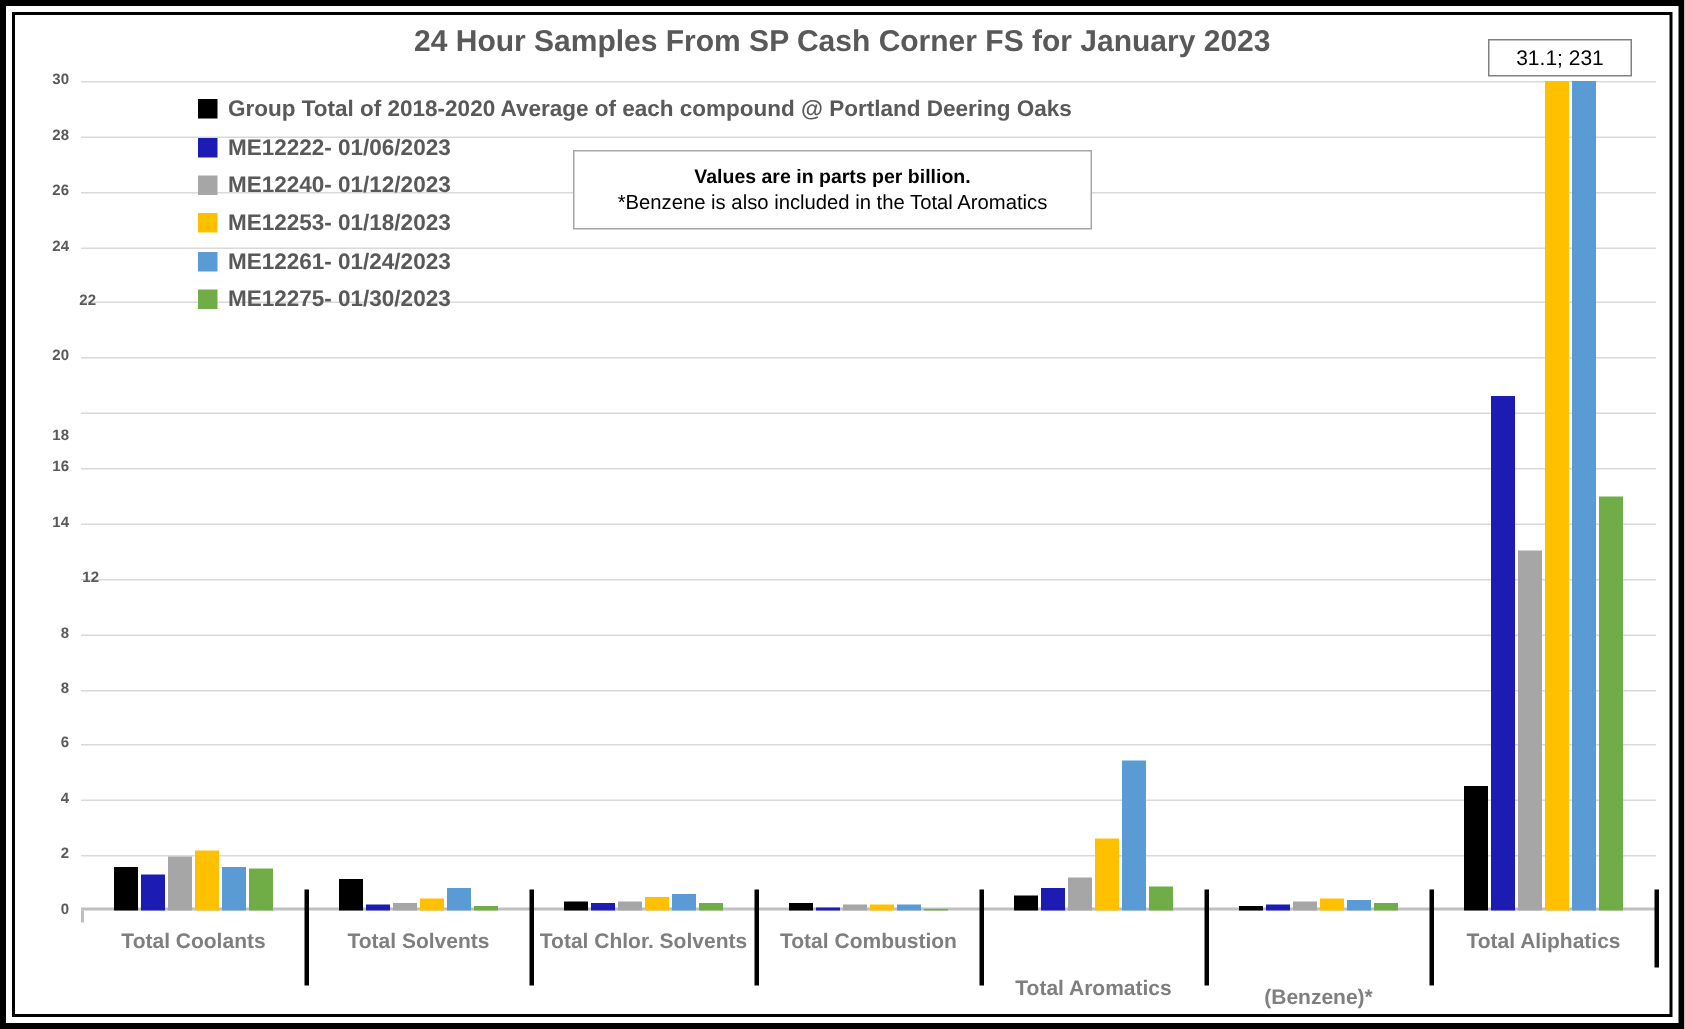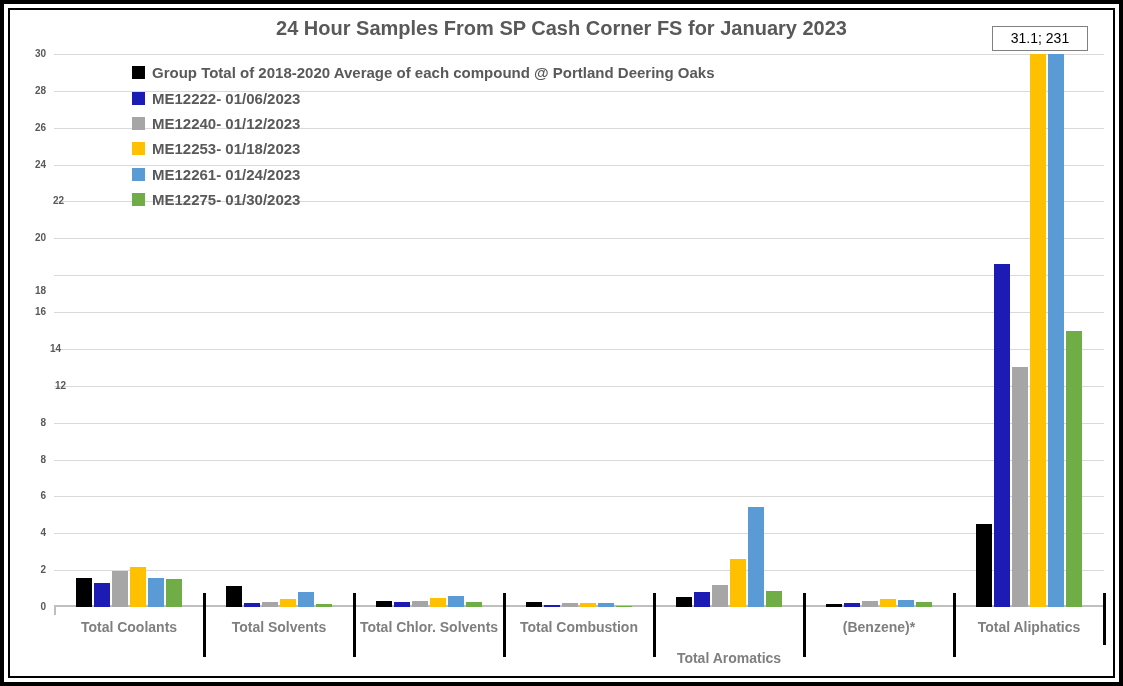--- a/index.html
+++ b/index.html
@@ -83,21 +83,21 @@
     </div>
 
   <div id="y-labels">
       <div class="y-label" style="left: 6px; top: 595px;">0</div>
       <div class="y-label" style="left: 6px; top: 558.133px;">2</div>
       <div class="y-label" style="left: 6px; top: 521.267px;">4</div>
       <div class="y-label" style="left: 6px; top: 484.4px;">6</div>
       <div class="y-label" style="left: 6px; top: 447.533px;">8</div>
       <div class="y-label" style="left: 6px; top: 410.667px;">8</div>
       <div class="y-label" style="left: 6px; top: 373.8px; margin-left: 20px;">12</div>
-      <div class="y-label" style="left: 21px; top: 336.933px;">14</div>
+      <div class="y-label" style="left: 6px; top: 336.933px;">14</div>
       <div class="y-label" style="left: 6px; top: 300.067px;">16</div>
       <div class="y-label" style="left: 6px; top: 279px;">18</div>
       <div class="y-label" style="left: 6px; top: 226.333px;">20</div>
       <div class="y-label" style="left: 24px; top: 189.467px;">22</div>
       <div class="y-label" style="left: 6px; top: 152.6px;">24</div>
       <div class="y-label" style="left: 6px; top: 115.733px;">26</div>
       <div class="y-label" style="left: 6px; top: 78.8667px;">28</div>
       <div class="y-label" style="left: 6px; top: 42px;">30</div>
     </div>
   <div id="bars-layer">
@@ -153,21 +153,21 @@
       <div class="divider" style="left: 949px; top: 589px; height: 64px;"></div>
       <div class="divider" style="left: 1099px; top: 589px; height: 52px;"></div>
       <div class="end-tick" style="left: 50px; top: 603px; height: 8px;"></div>
     </div>
   <div id="cat-labels">
       <div class="cat-label" style="left: 50px; top: 615px;">Total Coolants</div>
       <div class="cat-label" style="left: 200px; top: 615px;">Total Solvents</div>
       <div class="cat-label" style="left: 350px; top: 615px;">Total Chlor. Solvents</div>
       <div class="cat-label" style="left: 500px; top: 615px;">Total Combustion</div>
       <div class="cat-label" style="left: 650px; top: 646px;">Total Aromatics</div>
-      <div class="cat-label" style="left: 800px; top: 615px;">(Benzene)*</div>
+      <div class="cat-label" style="left: 800px; top: 652px;">(Benzene)*</div>
       <div class="cat-label" style="left: 950px; top: 615px;">Total Aliphatics</div>
     </div>
 
   <div class="legend" id="legend">
       <div class="legend-row">
         <span class="legend-swatch" style="background: rgb(0, 0, 0);"></span>
         <span class="legend-label">Group Total of 2018-2020 Average of each compound @ Portland Deering Oaks</span>
       </div>
       <div class="legend-row">
         <span class="legend-swatch" style="background: rgb(28, 28, 180);"></span>
@@ -184,15 +184,19 @@
       <div class="legend-row">
         <span class="legend-swatch" style="background: rgb(91, 155, 213);"></span>
         <span class="legend-label">ME12261- 01/24/2023</span>
       </div>
       <div class="legend-row">
         <span class="legend-swatch" style="background: rgb(112, 173, 71);"></span>
         <span class="legend-label">ME12275- 01/30/2023</span>
       </div>
     </div>
 
+  <div class="note-box">
+    <div class="note-line1">Values are in parts per billion.</div>
+    <div class="note-line2">*Benzene is also included in the Total Aromatics</div>
+  </div>
 
   <div class="annotation-box">31.1; 231</div>
 </div>
 
 </body></html>

